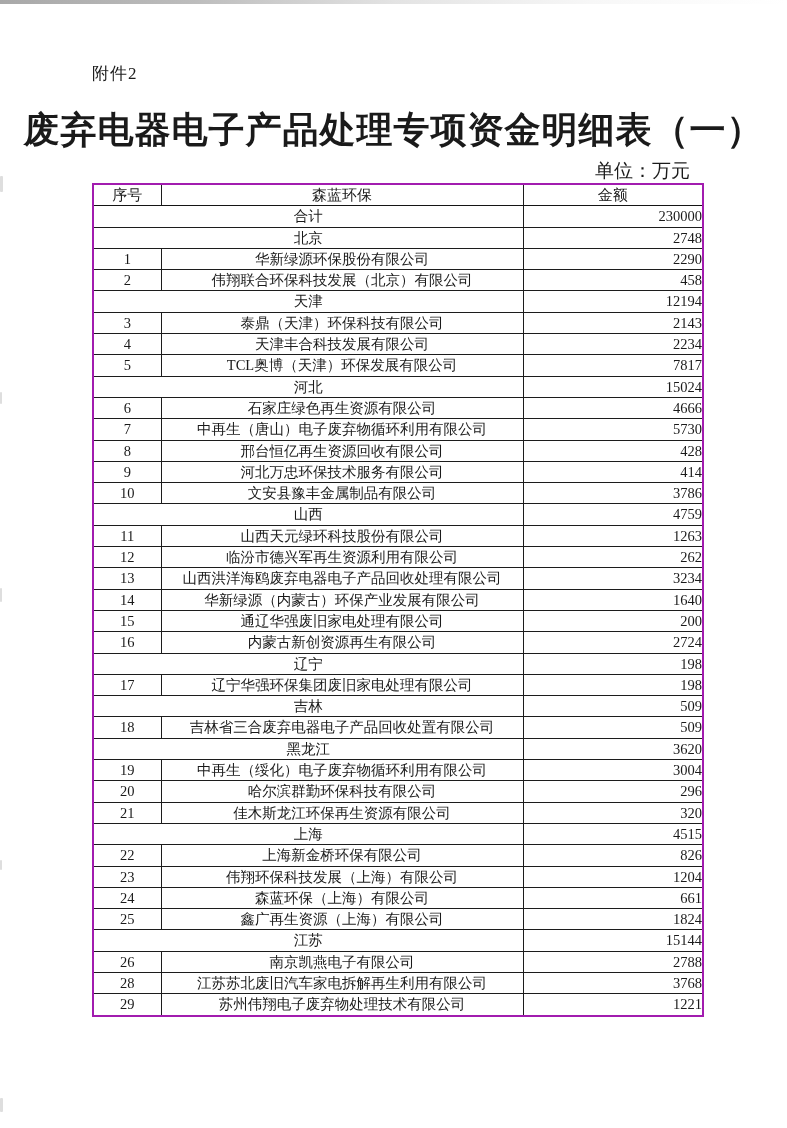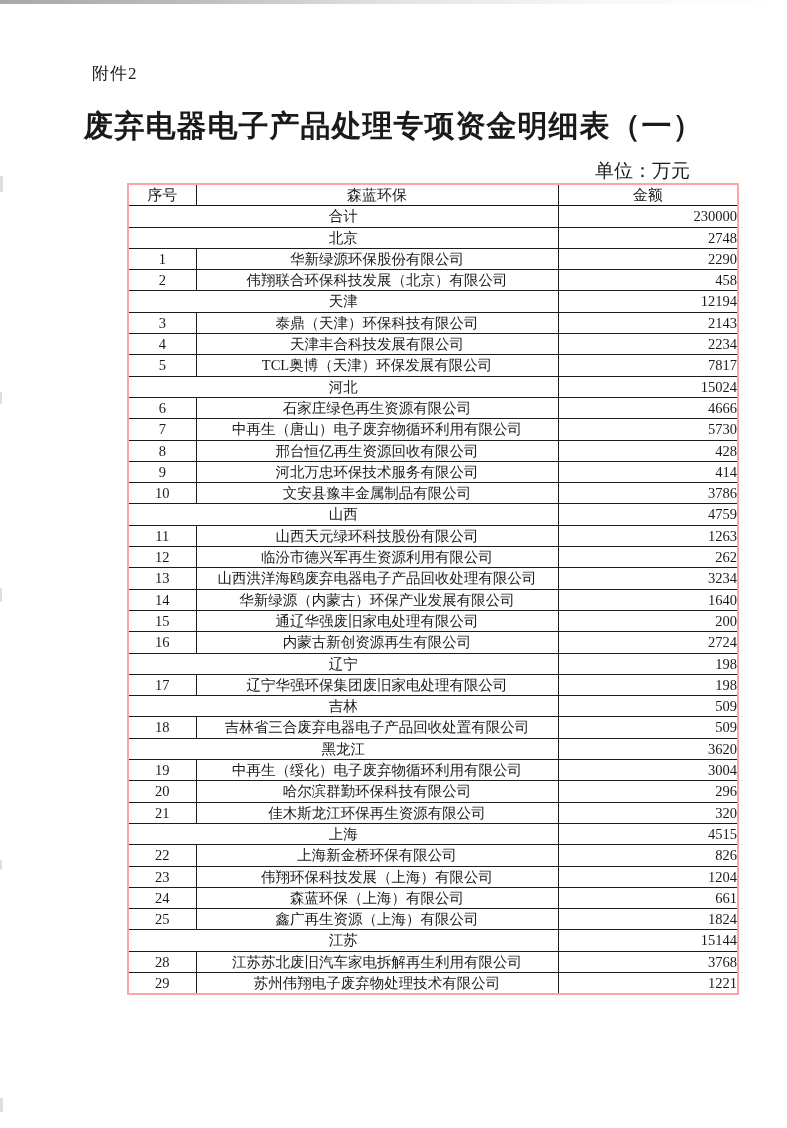--- a/index.html
+++ b/index.html
@@ -13,33 +13,32 @@
     position:absolute;top:0;left:0;width:100%;height:4px;
     background:linear-gradient(to right,#a8a8a8 0%,#bdbdbd 25%,#e3e3e3 50%,#f7f7f7 75%,#ffffff 100%);
   }
   .scan-mark{position:absolute;background:#dedede;border-radius:1px;}
 
   .attachment-label{
     position:absolute;left:92px;top:62px;font-size:17px;letter-spacing:1px;
   }
   .doc-title{
     position:absolute;left:0;top:106px;width:100%;text-align:center;
-    font-size:30px;font-weight:bold;letter-spacing:1px;
+    font-size:36px;font-weight:bold;letter-spacing:1px;
   }
   .unit-label{
     position:absolute;left:80px;top:158px;width:610px;text-align:right;
     font-size:19px;
   }
 
   table.fund-table{
     position:absolute;left:92px;top:183px;width:610px;
     border-collapse:collapse;table-layout:fixed;
     font-size:14.5px;
-    border:2px solid #fca5a5;
-    margin-left:35px;
+    border:2px solid #a21caf;
   }
   .fund-table th,.fund-table td{
     border:1px solid #1c1c1c;
     height:20.3px;padding:0;line-height:20.3px;
     overflow:hidden;white-space:nowrap;
   }
   .fund-table thead th{
     font-weight:normal;text-align:center;font-size:15px;
     border-bottom:1.5px solid #141414;
   }
@@ -237,20 +236,25 @@
       <tr>
         <td class="c-no">25</td>
         <td class="c-name">鑫广再生资源（上海）有限公司</td>
         <td class="c-amt">1824</td>
       </tr>
       <tr>
         <td class="c-label" colspan="2">江苏</td>
         <td class="c-amt">15144</td>
       </tr>
       <tr>
+        <td class="c-no">26</td>
+        <td class="c-name">南京凯燕电子有限公司</td>
+        <td class="c-amt">2788</td>
+      </tr>
+      <tr>
         <td class="c-no">28</td>
         <td class="c-name">江苏苏北废旧汽车家电拆解再生利用有限公司</td>
         <td class="c-amt">3768</td>
       </tr>
       <tr>
         <td class="c-no">29</td>
         <td class="c-name">苏州伟翔电子废弃物处理技术有限公司</td>
         <td class="c-amt">1221</td>
       </tr>
     </tbody>

